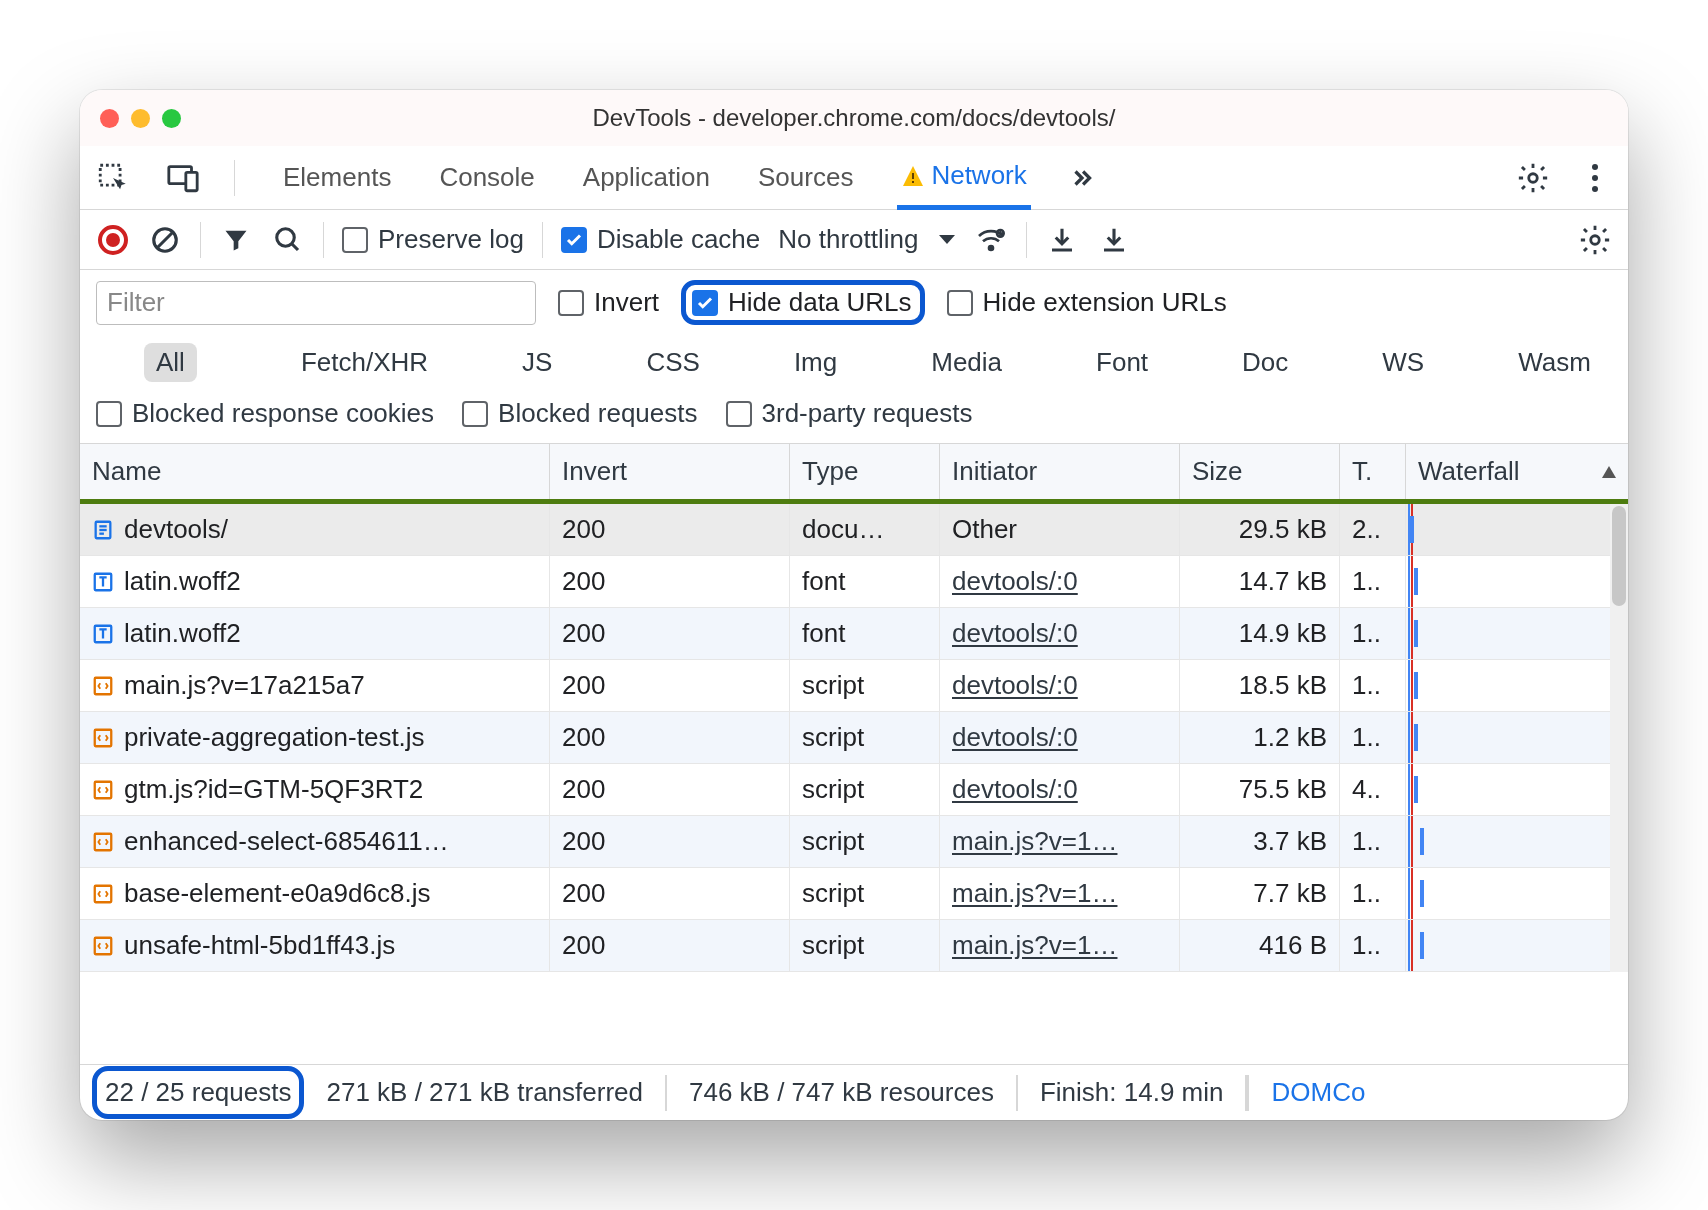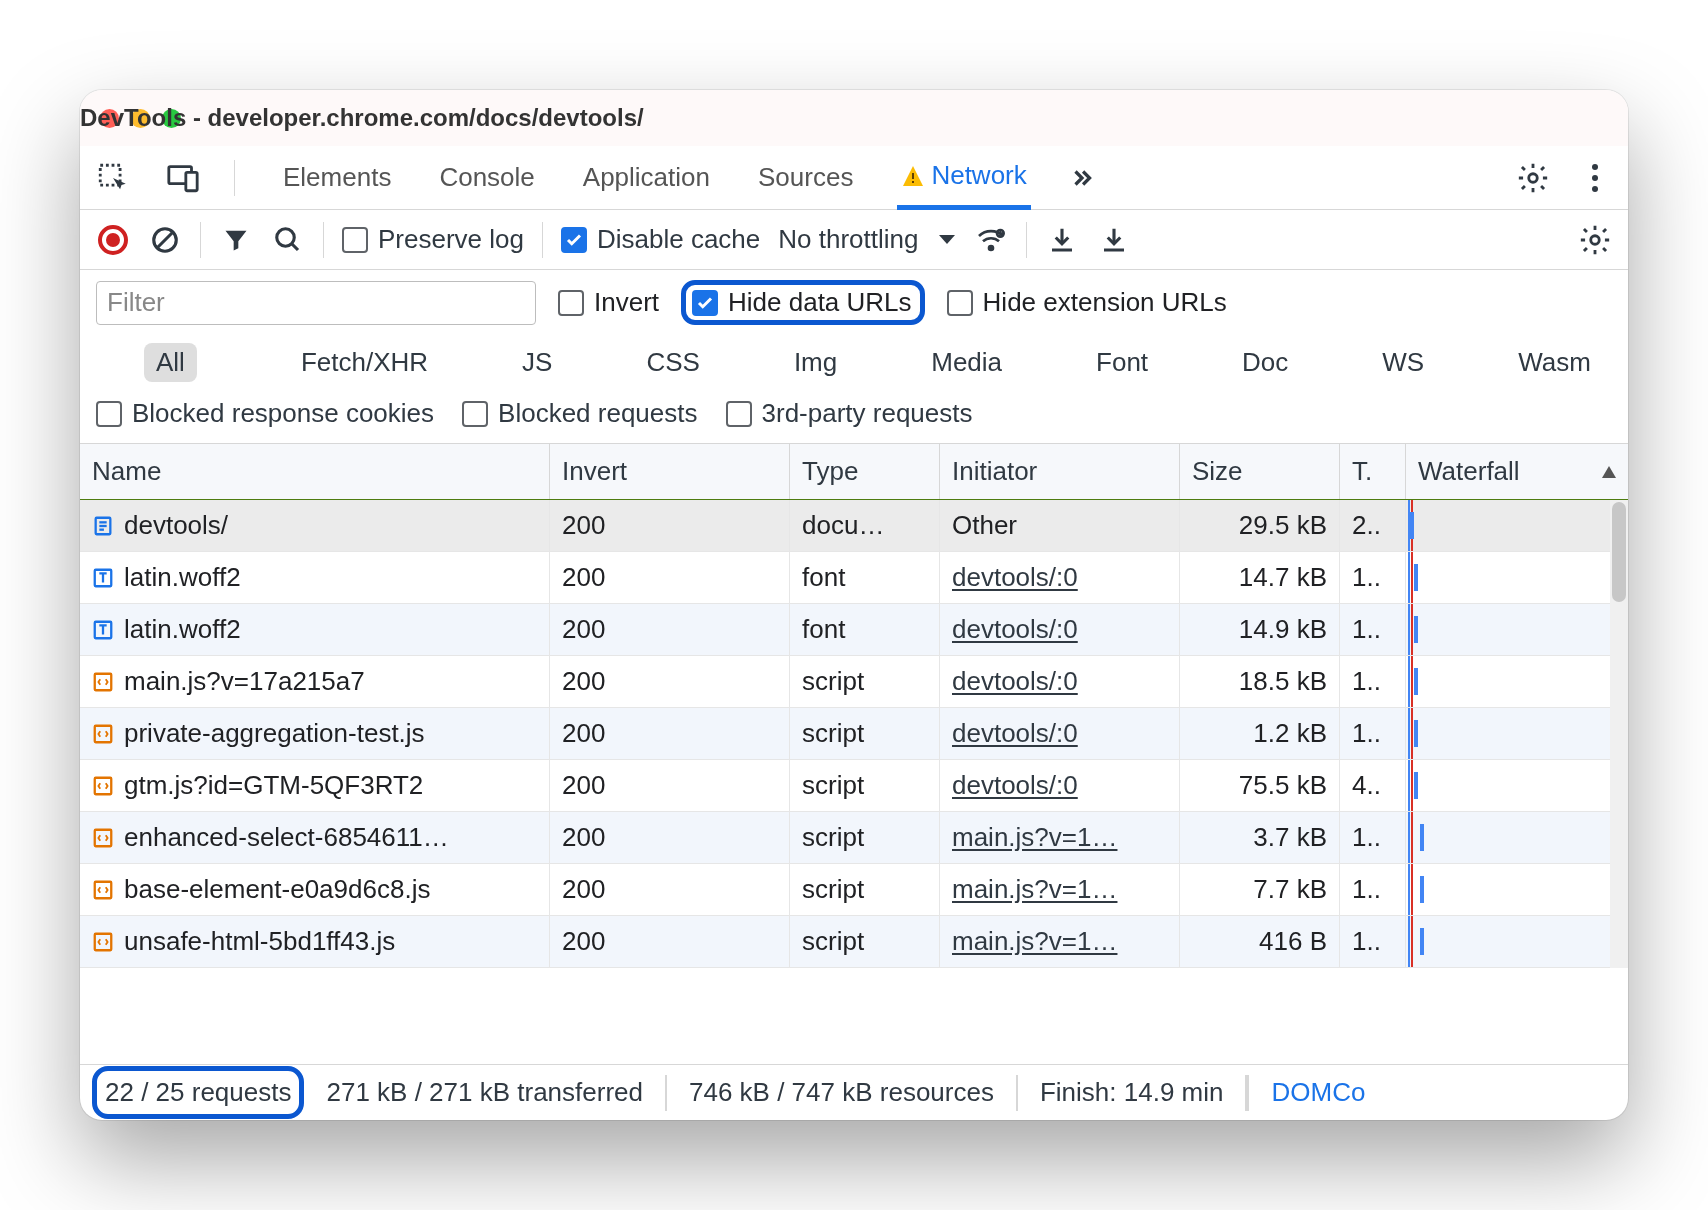--- a/index.html
+++ b/index.html
@@ -23,22 +23,22 @@
     align-items: center;
     padding: 0 20px;
     position: relative;
   }
   .traffic { display: flex; gap: 12px; }
   .dot { width: 19px; height: 19px; border-radius: 50%; }
   .dot.red { background: #ff5f57; }
   .dot.yellow { background: #febc2e; }
   .dot.green { background: #28c840; }
   .titlebar .title {
-    position: absolute; left: 0; right: 0; text-align: left;
-    font-size: 24px; font-weight: 700; color: #333; pointer-events: none;
+    position: absolute; left: 0; right: 0; text-align: center;
+    font-size: 24px; font-weight: 400; color: #333; pointer-events: none;
   }
   
   .tabstrip {
     height: 64px;
     border-bottom: 1px solid #d7d7d7;
     display: flex;
     align-items: center;
     padding: 0 14px;
     font-size: 26px;
     color: #303942;
@@ -86,21 +86,21 @@
   
   .typerow { display:flex; align-items:center; gap:22px; padding: 8px 16px 10px; font-size:26px; color:#303942;}
   .chip { padding: 4px 12px; border-radius:8px;margin-left:48px; }
   .chip.active { background:#dedede; }
   
   .cbrow2 { display:flex; align-items:center; gap:28px; padding: 6px 16px 14px; font-size:26px; color:#303942; border-bottom:1px solid #d7d7d7;}
   
   .tablehead {
     display:grid;
     grid-template-columns: 470px 240px 150px 240px 160px 66px 1fr;
-    border-bottom: 1px solid #4d7c0f;
+    border-bottom: 5px solid #4d7c0f;
     background: #f6f8fb;
   }
   .th {
     font-size:26px; color:#303942; padding: 12px 12px; border-right:1px solid #d7d7d7; display:flex; align-items:center; gap:8px;
   }
   .th:last-child { border-right:none; justify-content:space-between; }
   .rows { position:relative; }
   .row {
     display:grid;
     grid-template-columns: 470px 240px 150px 240px 160px 66px 1fr;

